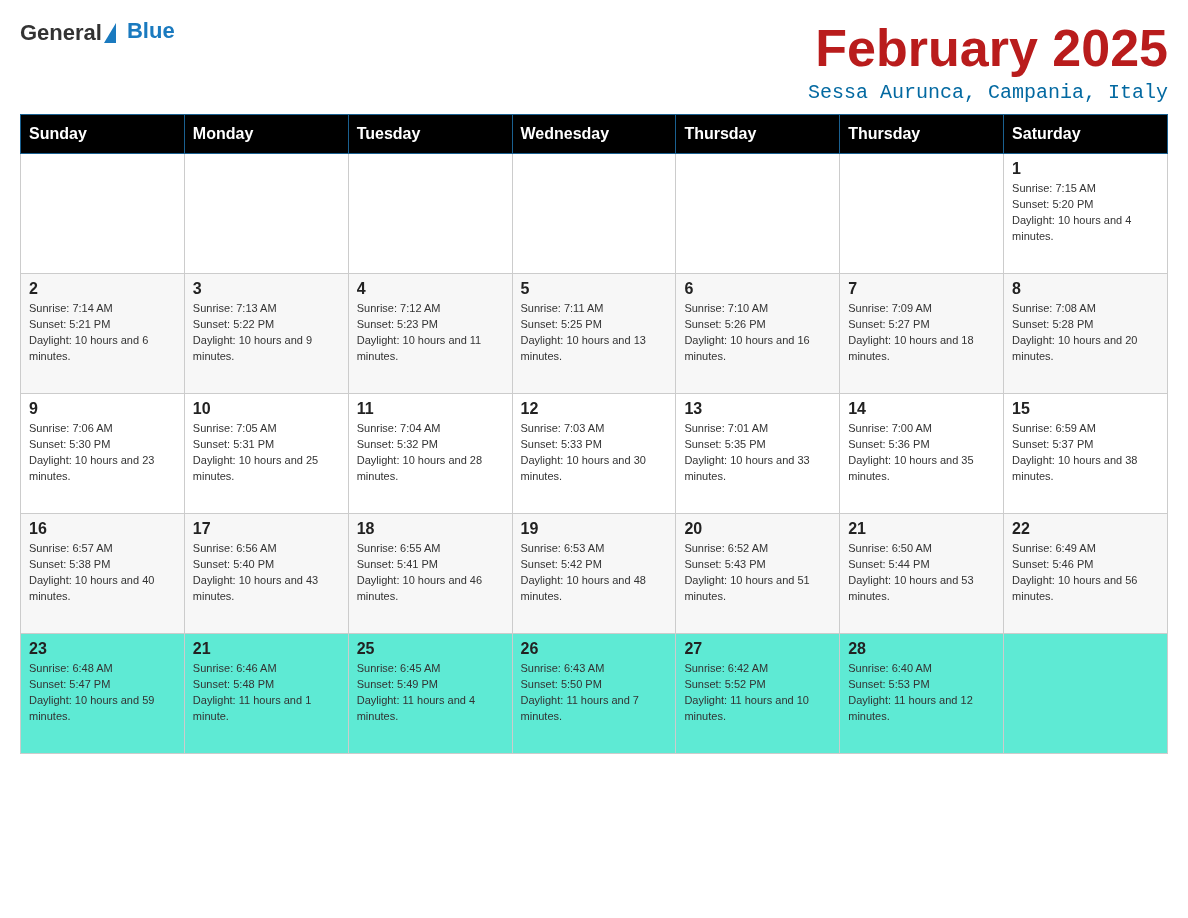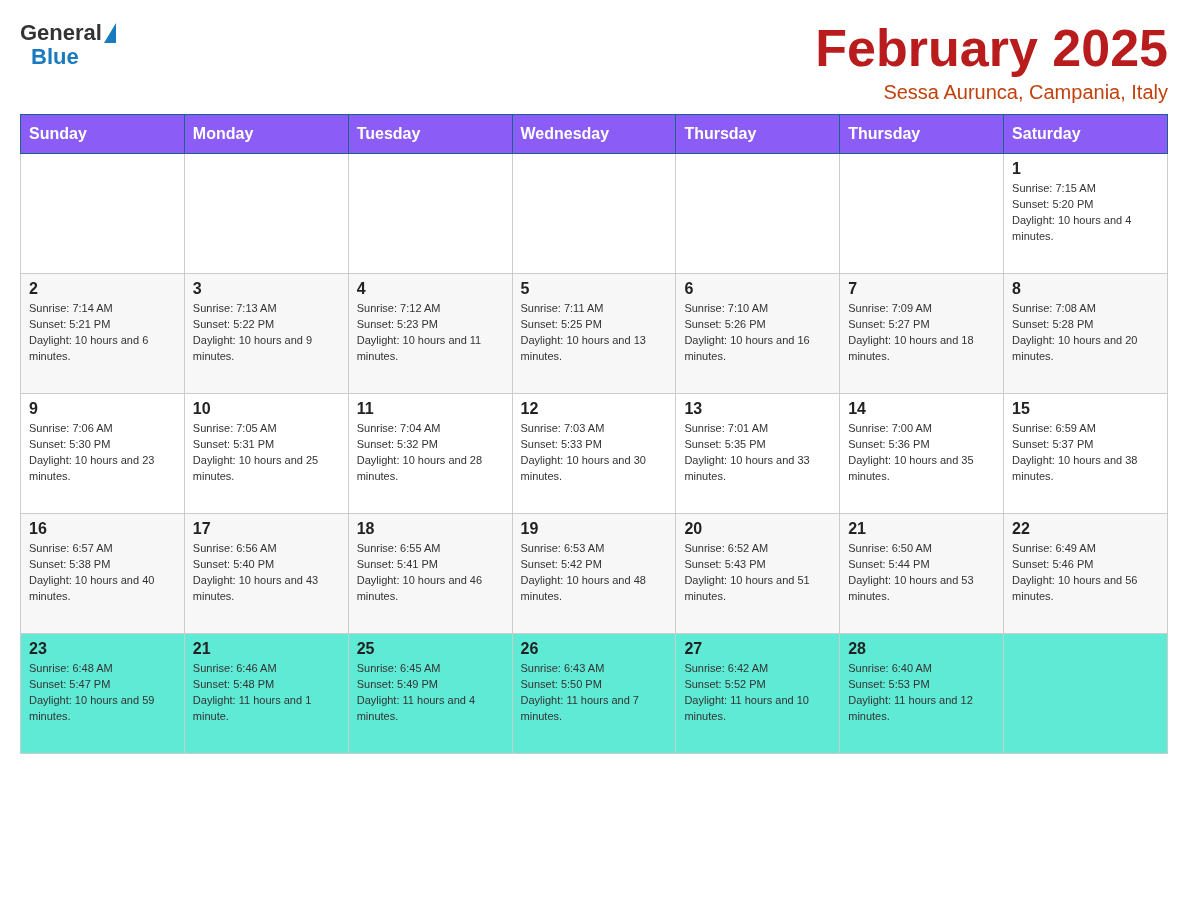--- a/index.html
+++ b/index.html
@@ -11,21 +11,21 @@
       min-height: 918px;
     }
     .header {
       display: flex;
       justify-content: space-between;
       align-items: flex-start;
       margin-bottom: 10px;
     }
     .logo {
       display: flex;
-      flex-direction: column;
+      flex-direction: row;
       align-items: flex-start;
     }
     .logo-top {
       display: flex;
       align-items: center;
     }
     .logo-general {
       font-size: 22px;
       font-weight: bold;
       color: #333;
@@ -49,30 +49,31 @@
       text-align: right;
     }
     .month-title {
       font-size: 52px;
       font-weight: bold;
       color: #b91c1c;
       line-height: 1.1;
     }
     .location {
       font-size: 20px;
-      color: #c2410c;
+      color: #0369a1;
       margin-top: 4px;
+      font-family: Liberation Mono, monospace;
     }
     .calendar {
       width: 100%;
       border-collapse: collapse;
       border: 1px solid #ccc;
     }
     .calendar thead th {
-      background-color: #8b5cf6;
+      background-color: #000000;
       color: #fff;
       font-size: 16px;
       font-weight: bold;
       padding: 10px 8px;
       text-align: left;
       border: 1px solid #1a6090;
     }
     .calendar tbody td {
       vertical-align: top;
       border: 1px solid #ccc;

